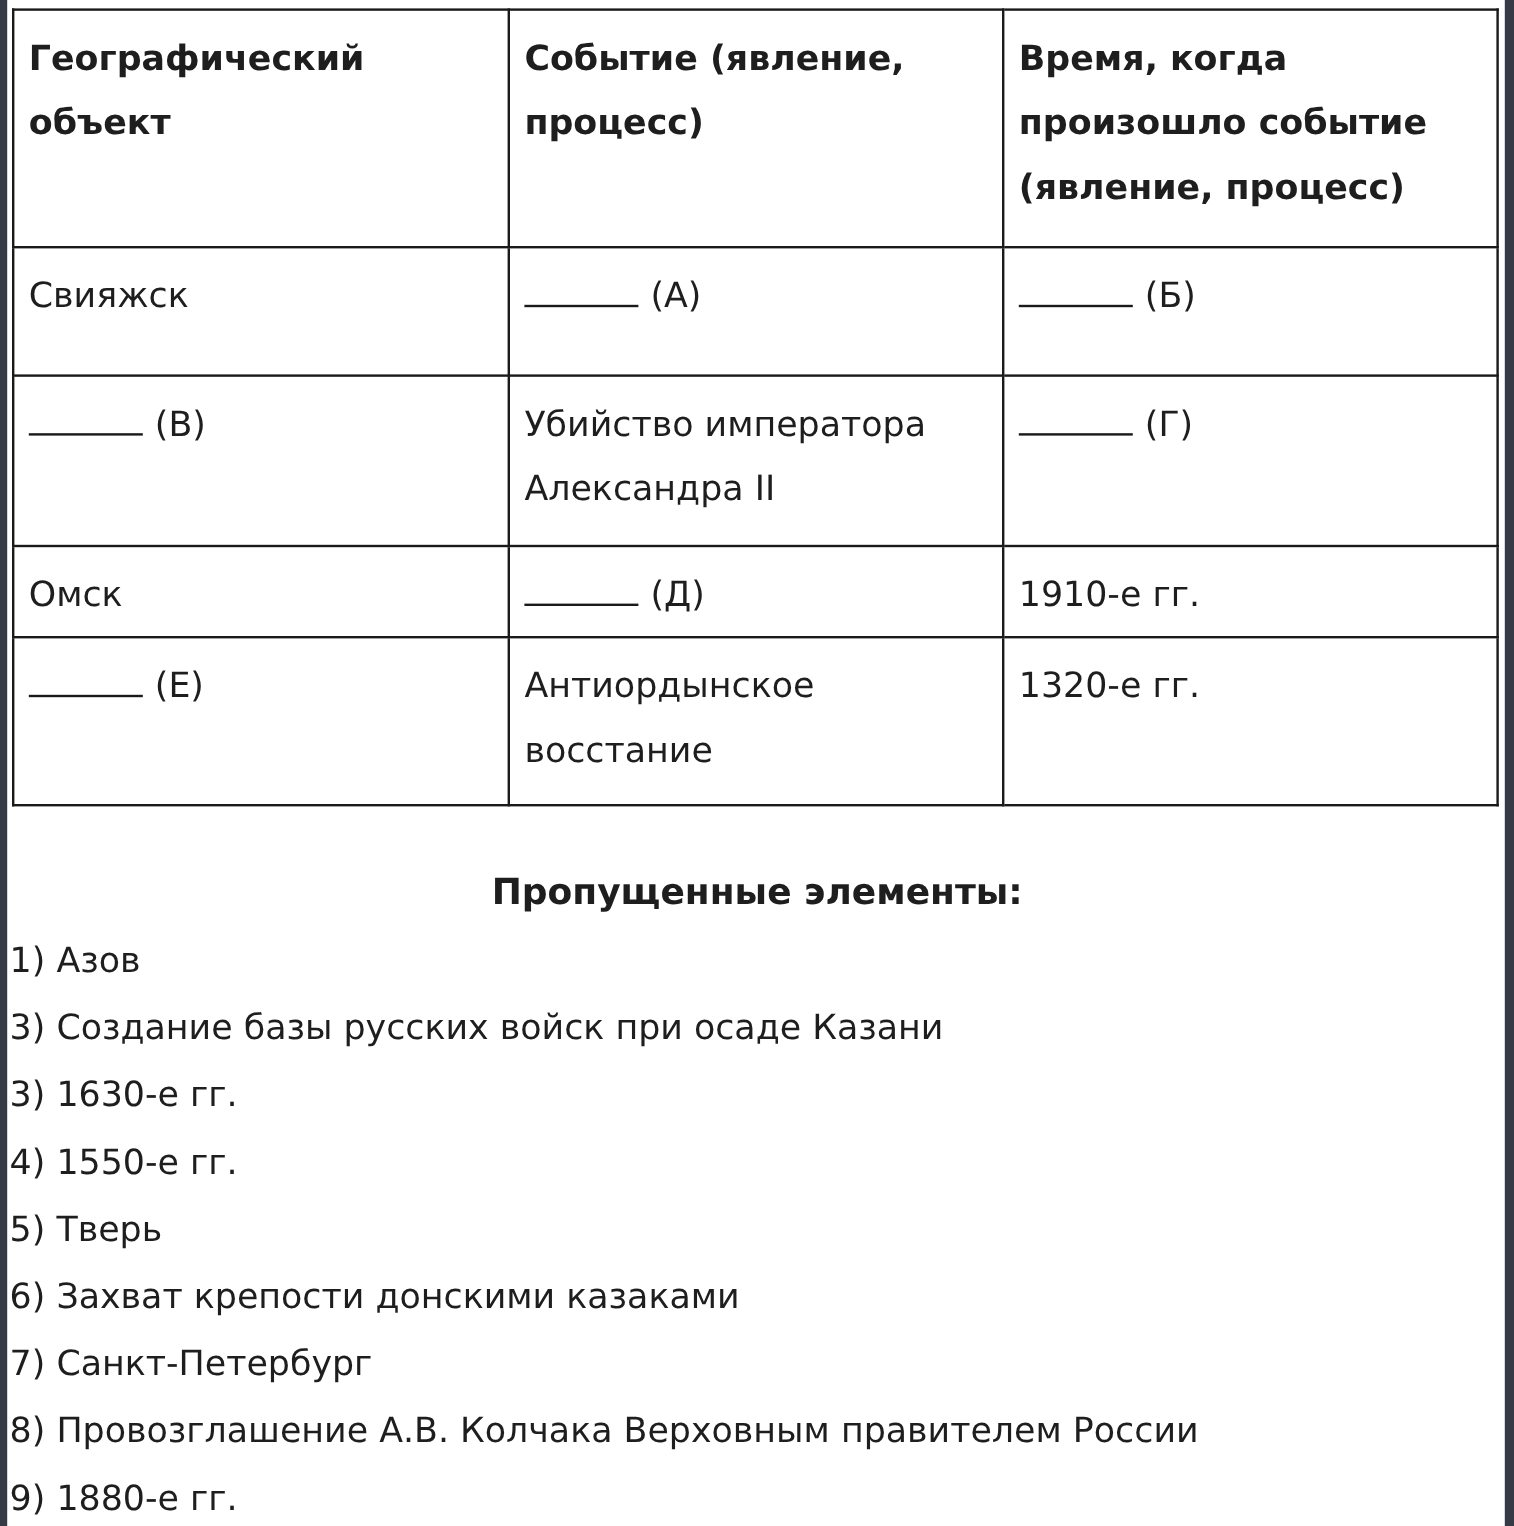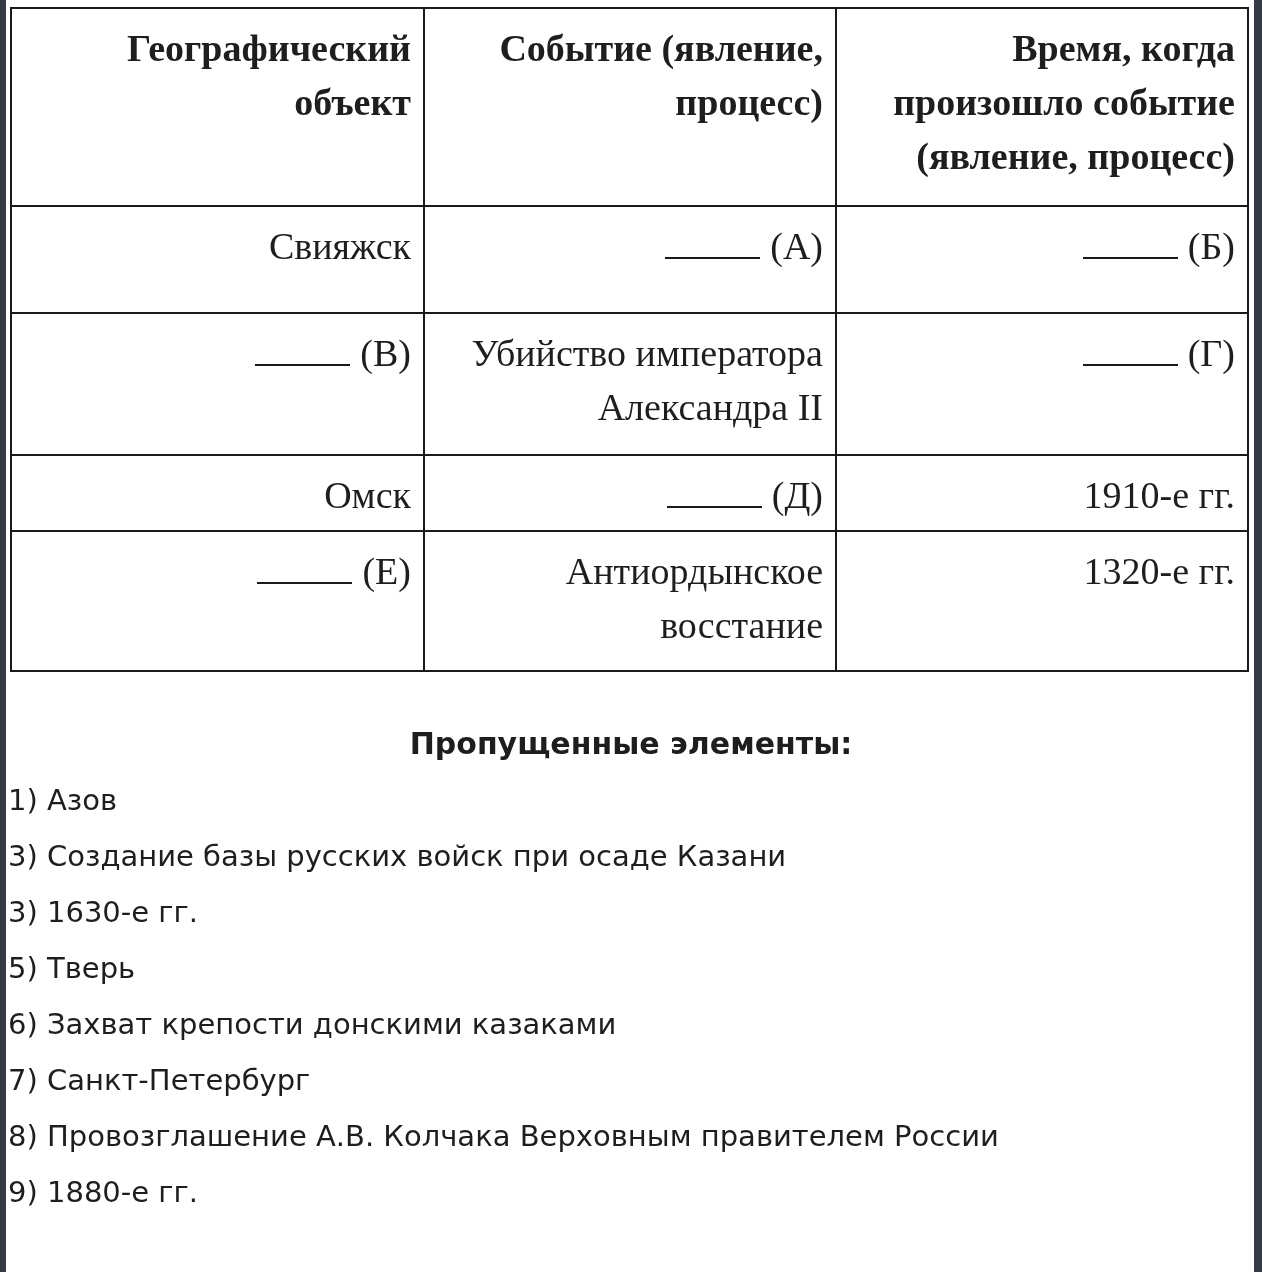--- a/index.html
+++ b/index.html
@@ -23,26 +23,25 @@
 
   table.match{
     margin:7px 0 0 4px;
     width:1237px;
     table-layout:fixed;
     border-collapse:collapse;
   }
   table.match th, table.match td{
     border:2px solid var(--border);
     vertical-align:top;
-    text-align:right;
+    text-align:left;
     padding:12px 12px 0 12px;
-    font-size:38px;
+    font-size:29px;
     line-height:54px;
     font-weight:400;
-    font-family:Liberation Serif, serif;
   }
   table.match th{font-weight:700;}
   tr.hdr{height:198px;}
   tr.r1{height:107px;}
   tr.r2{height:142px;}
   tr.r3{height:76px;}
   tr.r4{height:140px;}
   .line{display:block;}
   .blank{
     display:inline-block;
@@ -132,20 +131,21 @@
       </td>
     </tr>
   </tbody>
     </table>
 
   <div class="missing">
     <div class="missing-title">Пропущенные элементы:</div>
     <div class="missing-item">1) Азов</div>
     <div class="missing-item">3) Создание базы русских войск при осаде Казани</div>
     <div class="missing-item">3) 1630-е гг.</div>
+    <div class="missing-item">4) 1550-е гг.</div>
     <div class="missing-item">5) Тверь</div>
     <div class="missing-item">6) Захват крепости донскими казаками</div>
     <div class="missing-item">7) Санкт-Петербург</div>
     <div class="missing-item">8) Провозглашение А.В. Колчака Верховным правителем России</div>
     <div class="missing-item">9) 1880-е гг.</div>
   </div>
 
 </div>
 
 </body></html>

